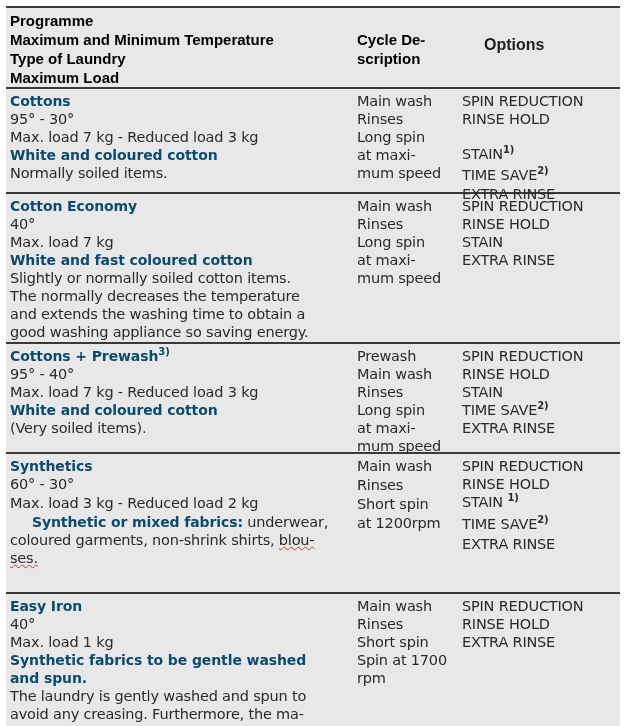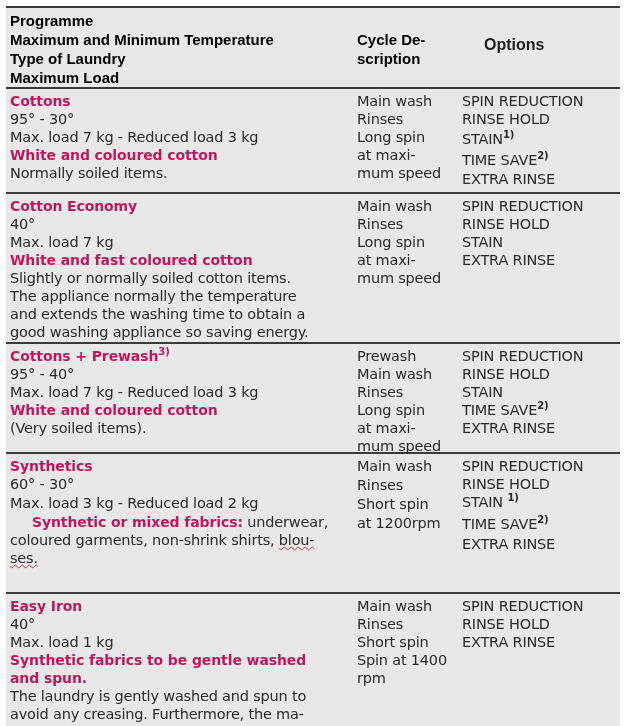--- a/index.html
+++ b/index.html
@@ -13,21 +13,21 @@
       position: relative; border-bottom: 2px solid #3a3a3a;
       box-sizing: border-box;
     }
     .col { position: absolute; top: 0; }
     .c1 { left: 4px; width: 340px; }
     .c2 { left: 351px; width: 100px; }
     .c3 { left: 456px; width: 160px; }
     .line { display: block; white-space: nowrap; }
     .hdr { font-family: "Liberation Sans", sans-serif; font-weight: bold; font-size: 15px; line-height: 19px; color: #000000; }
     .hdr-opt { font-family: "Liberation Sans", sans-serif; font-weight: bold; font-size: 16px; color: #1e1e1e; }
-    .b { font-family: "DejaVu Sans", sans-serif; font-weight: bold; font-size: 14px; line-height: 18px; color: #be185d; letter-spacing: -0.1px; }
+    .b { font-family: "DejaVu Sans", sans-serif; font-weight: bold; font-size: 14px; line-height: 18px; color: #0c4a6e; letter-spacing: -0.1px; }
     .t { font-family: "DejaVu Sans", sans-serif; font-size: 14.5px; line-height: 18px; color: #2a2a2a; letter-spacing: -0.2px; }
     .sup { font-size: 10px; font-weight: bold; vertical-align: super; line-height: 0; }
     .wavy { text-decoration: underline wavy #c0392b; text-decoration-thickness: 1px; }
     .opt .line { line-height: 18px; }
   </style>
 </head>
 <body>
 
 <div class="table">
 
@@ -58,34 +58,34 @@
     <div class="col c2" style="top:3px;">
       <span class="line t">Main wash</span>
       <span class="line t">Rinses</span>
       <span class="line t">Long spin</span>
       <span class="line t">at maxi-</span>
       <span class="line t">mum speed</span>
     </div>
     <div class="col c3 opt" style="top:3px;">
       <span class="line t"><span>SPIN REDUCTION</span></span>
       <span class="line t"><span>RINSE HOLD</span></span>
-      <span class="line t" style="margin-top:2px;"><span>STAIN</span><span class="sup">1)</span></span>
+      <span class="line t" style="margin-top:17px;"><span>STAIN</span><span class="sup">1)</span></span>
       <span class="line t" style="margin-top:3px;"><span>TIME SAVE</span><span class="sup">2)</span></span>
       <span class="line t" style="margin-top:1px;"><span>EXTRA RINSE</span></span>
     </div>
   </div>
 
   <div class="row" style="height:150px;">
     <div class="col c1" style="top:3px;">
       <span class="line b">Cotton Economy</span>
       <span class="line t">40°</span>
       <span class="line t">Max. load 7 kg</span>
       <span class="line b">White and fast coloured cotton</span>
       <span class="line t">Slightly or normally soiled cotton items.</span>
-      <span class="line t">The appliance normally the temperature</span>
+      <span class="line t">The normally decreases the temperature</span>
       <span class="line t">and extends the washing time to obtain a</span>
       <span class="line t">good washing appliance so saving energy.</span>
     </div>
     <div class="col c2" style="top:3px;">
       <span class="line t">Main wash</span>
       <span class="line t">Rinses</span>
       <span class="line t">Long spin</span>
       <span class="line t">at maxi-</span>
       <span class="line t">mum speed</span>
     </div>
@@ -154,21 +154,21 @@
       <span class="line b">Synthetic fabrics to be gentle washed</span>
       <span class="line b">and spun.</span>
       <span class="line t">The laundry is gently washed and spun to</span>
       <span class="line t">avoid any creasing. Furthermore, the ma-</span>
       <span class="line t">chine will perform additional rinses.</span>
     </div>
     <div class="col c2" style="top:3px;">
       <span class="line t">Main wash</span>
       <span class="line t">Rinses</span>
       <span class="line t">Short spin</span>
-      <span class="line t">Spin at 1400</span>
+      <span class="line t">Spin at 1700</span>
       <span class="line t">rpm</span>
     </div>
     <div class="col c3 opt" style="top:3px;">
       <span class="line t">SPIN REDUCTION</span>
       <span class="line t">RINSE HOLD</span>
       <span class="line t">EXTRA RINSE</span>
     </div>
   </div>
 
 </div>

